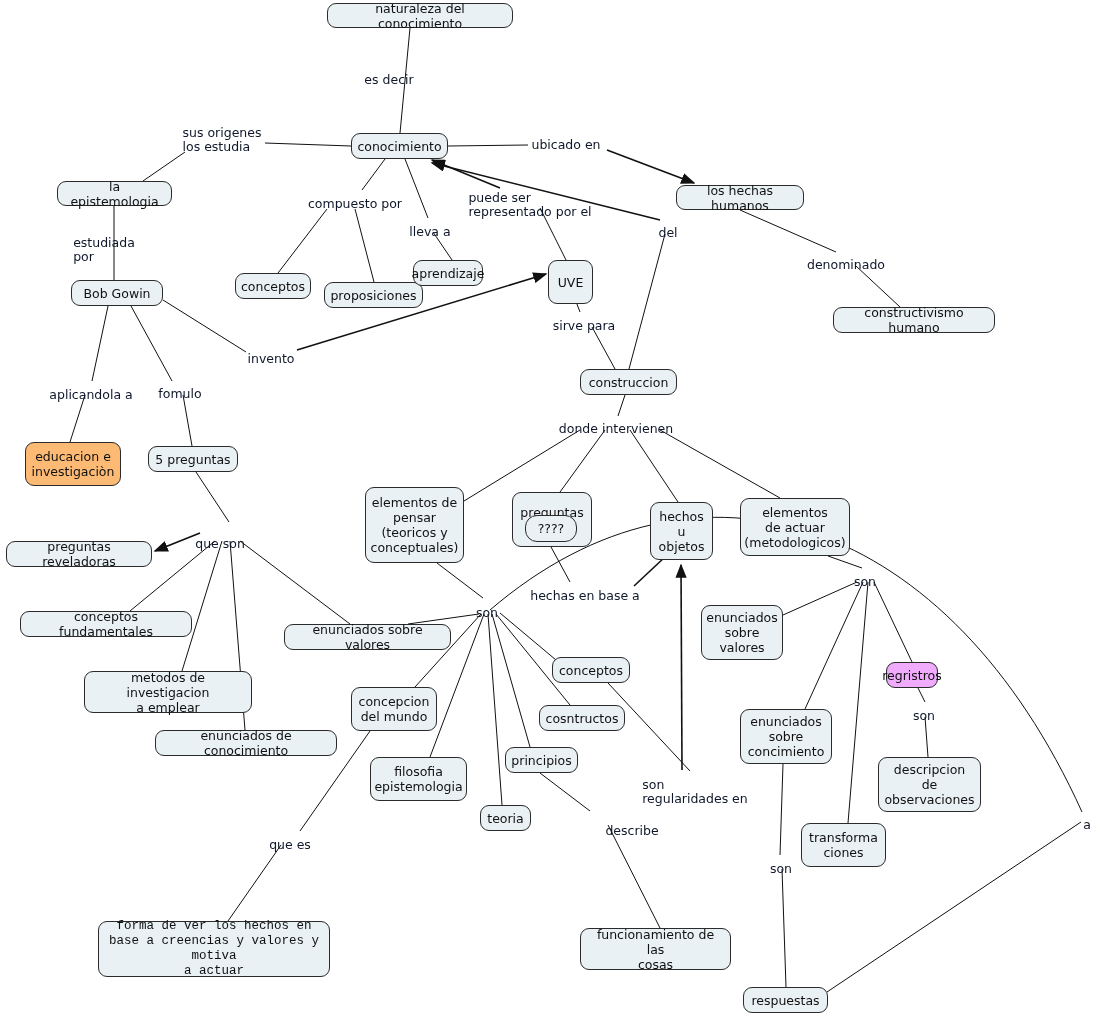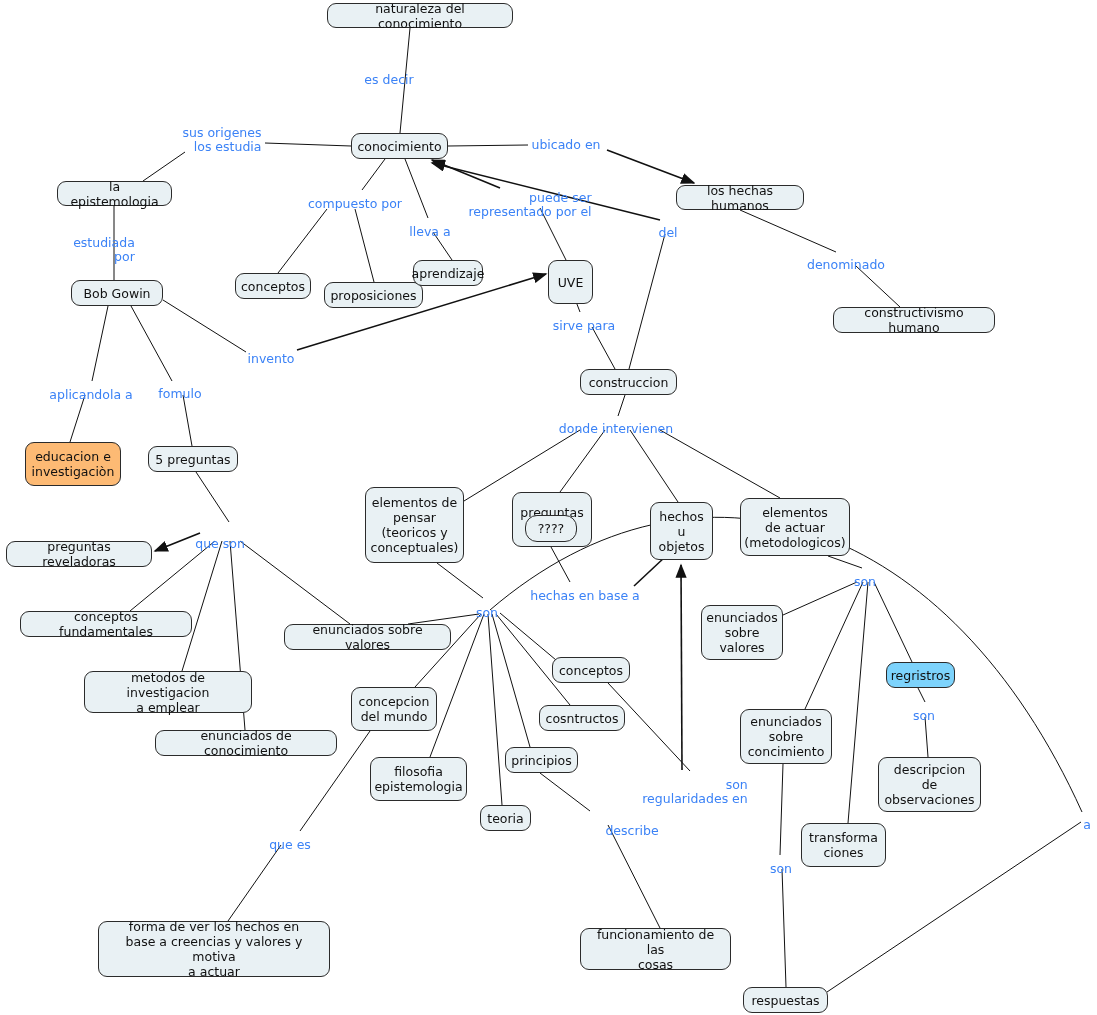--- a/index.html
+++ b/index.html
@@ -31,24 +31,24 @@
     box-shadow:0 0 0 0 rgba(0,0,0,0);
   }
   .node.q{
     background:#e9f1f4;
     border:1.4px solid #111;
     border-radius:12px;
     z-index:5;
   }
   .lbl{
     position:absolute;
-    color:#3b82f6;
+    color:#0f172a;
     font-size:12.5px;
     line-height:14px;
-    text-align:right;
+    text-align:left;
     white-space:pre-line;
     background:transparent;
     transform:translateX(-50%);
   }
 </style>
 </head>
 <body>
 
 <div id="canvas">
   <svg id="edges" xmlns="http://www.w3.org/2000/svg">
@@ -181,39 +181,39 @@
       <div class="node" style="left: 740px; top: 498px; width: 110px; height: 58px; background: rgb(233, 241, 244); border-color: rgb(43, 43, 43); color: rgb(17, 17, 17);">elementos
 de actuar
 (metodologicos)</div>
       <div class="node" style="left: 6px; top: 541px; width: 146px; height: 26px; background: rgb(233, 241, 244); border-color: rgb(43, 43, 43); color: rgb(17, 17, 17);">preguntas reveladoras</div>
       <div class="node" style="left: 701px; top: 605px; width: 82px; height: 55px; background: rgb(233, 241, 244); border-color: rgb(43, 43, 43); color: rgb(17, 17, 17);">enunciados
 sobre
 valores</div>
       <div class="node" style="left: 20px; top: 611px; width: 172px; height: 26px; background: rgb(233, 241, 244); border-color: rgb(43, 43, 43); color: rgb(17, 17, 17);">conceptos fundamentales</div>
       <div class="node" style="left: 284px; top: 624px; width: 167px; height: 26px; background: rgb(233, 241, 244); border-color: rgb(43, 43, 43); color: rgb(17, 17, 17);">enunciados sobre valores</div>
       <div class="node" style="left: 552px; top: 657px; width: 78px; height: 26px; background: rgb(233, 241, 244); border-color: rgb(43, 43, 43); color: rgb(17, 17, 17);">conceptos</div>
-      <div class="node" style="left: 886px; top: 662px; width: 69px; height: 26px; background: #7dd3fc; border-color: rgb(43, 43, 43); color: rgb(17, 17, 17);">regristros</div>
+      <div class="node" style="left: 886px; top: 662px; width: 52px; height: 26px; background: #f0abfc; border-color: rgb(43, 43, 43); color: rgb(17, 17, 17);">regristros</div>
       <div class="node" style="left: 84px; top: 671px; width: 168px; height: 42px; background: rgb(233, 241, 244); border-color: rgb(43, 43, 43); color: rgb(17, 17, 17);">metodos de investigacion
 a emplear</div>
       <div class="node" style="left: 351px; top: 687px; width: 86px; height: 44px; background: rgb(233, 241, 244); border-color: rgb(43, 43, 43); color: rgb(17, 17, 17);">concepcion
 del mundo</div>
       <div class="node" style="left: 539px; top: 705px; width: 86px; height: 26px; background: rgb(233, 241, 244); border-color: rgb(43, 43, 43); color: rgb(17, 17, 17);">cosntructos</div>
       <div class="node" style="left: 740px; top: 709px; width: 92px; height: 55px; background: rgb(233, 241, 244); border-color: rgb(43, 43, 43); color: rgb(17, 17, 17);">enunciados
 sobre
 concimiento</div>
       <div class="node" style="left: 155px; top: 730px; width: 182px; height: 26px; background: rgb(233, 241, 244); border-color: rgb(43, 43, 43); color: rgb(17, 17, 17);">enunciados de conocimiento</div>
       <div class="node" style="left: 505px; top: 747px; width: 73px; height: 26px; background: rgb(233, 241, 244); border-color: rgb(43, 43, 43); color: rgb(17, 17, 17);">principios</div>
       <div class="node" style="left: 370px; top: 757px; width: 97px; height: 44px; background: rgb(233, 241, 244); border-color: rgb(43, 43, 43); color: rgb(17, 17, 17);">filosofia
 epistemologia</div>
       <div class="node" style="left: 878px; top: 757px; width: 103px; height: 55px; background: rgb(233, 241, 244); border-color: rgb(43, 43, 43); color: rgb(17, 17, 17);">descripcion
 de
 observaciones</div>
       <div class="node" style="left: 480px; top: 805px; width: 51px; height: 26px; background: rgb(233, 241, 244); border-color: rgb(43, 43, 43); color: rgb(17, 17, 17);">teoria</div>
       <div class="node" style="left: 801px; top: 823px; width: 85px; height: 44px; background: rgb(233, 241, 244); border-color: rgb(43, 43, 43); color: rgb(17, 17, 17);">transforma
 ciones</div>
       <div class="node" style="left: 580px; top: 928px; width: 151px; height: 42px; background: rgb(233, 241, 244); border-color: rgb(43, 43, 43); color: rgb(17, 17, 17);">funcionamiento de las
 cosas</div>
-      <div class="node" style="left: 98px; top: 921px; width: 232px; height: 56px; background: rgb(233, 241, 244); border-color: rgb(43, 43, 43); color: rgb(17, 17, 17);">forma de ver los hechos en
+      <div class="node" style="left: 98px; top: 921px; width: 232px; height: 56px; background: rgb(233, 241, 244); border-color: rgb(43, 43, 43); color: rgb(17, 17, 17); font-family: Liberation Mono, monospace;">forma de ver los hechos en
 base a creencias y valores y motiva
 a actuar</div>
       <div class="node" style="left: 743px; top: 987px; width: 85px; height: 26px; background: rgb(233, 241, 244); border-color: rgb(43, 43, 43); color: rgb(17, 17, 17);">respuestas</div>
     </div>
 </div>
 
 </body></html>

